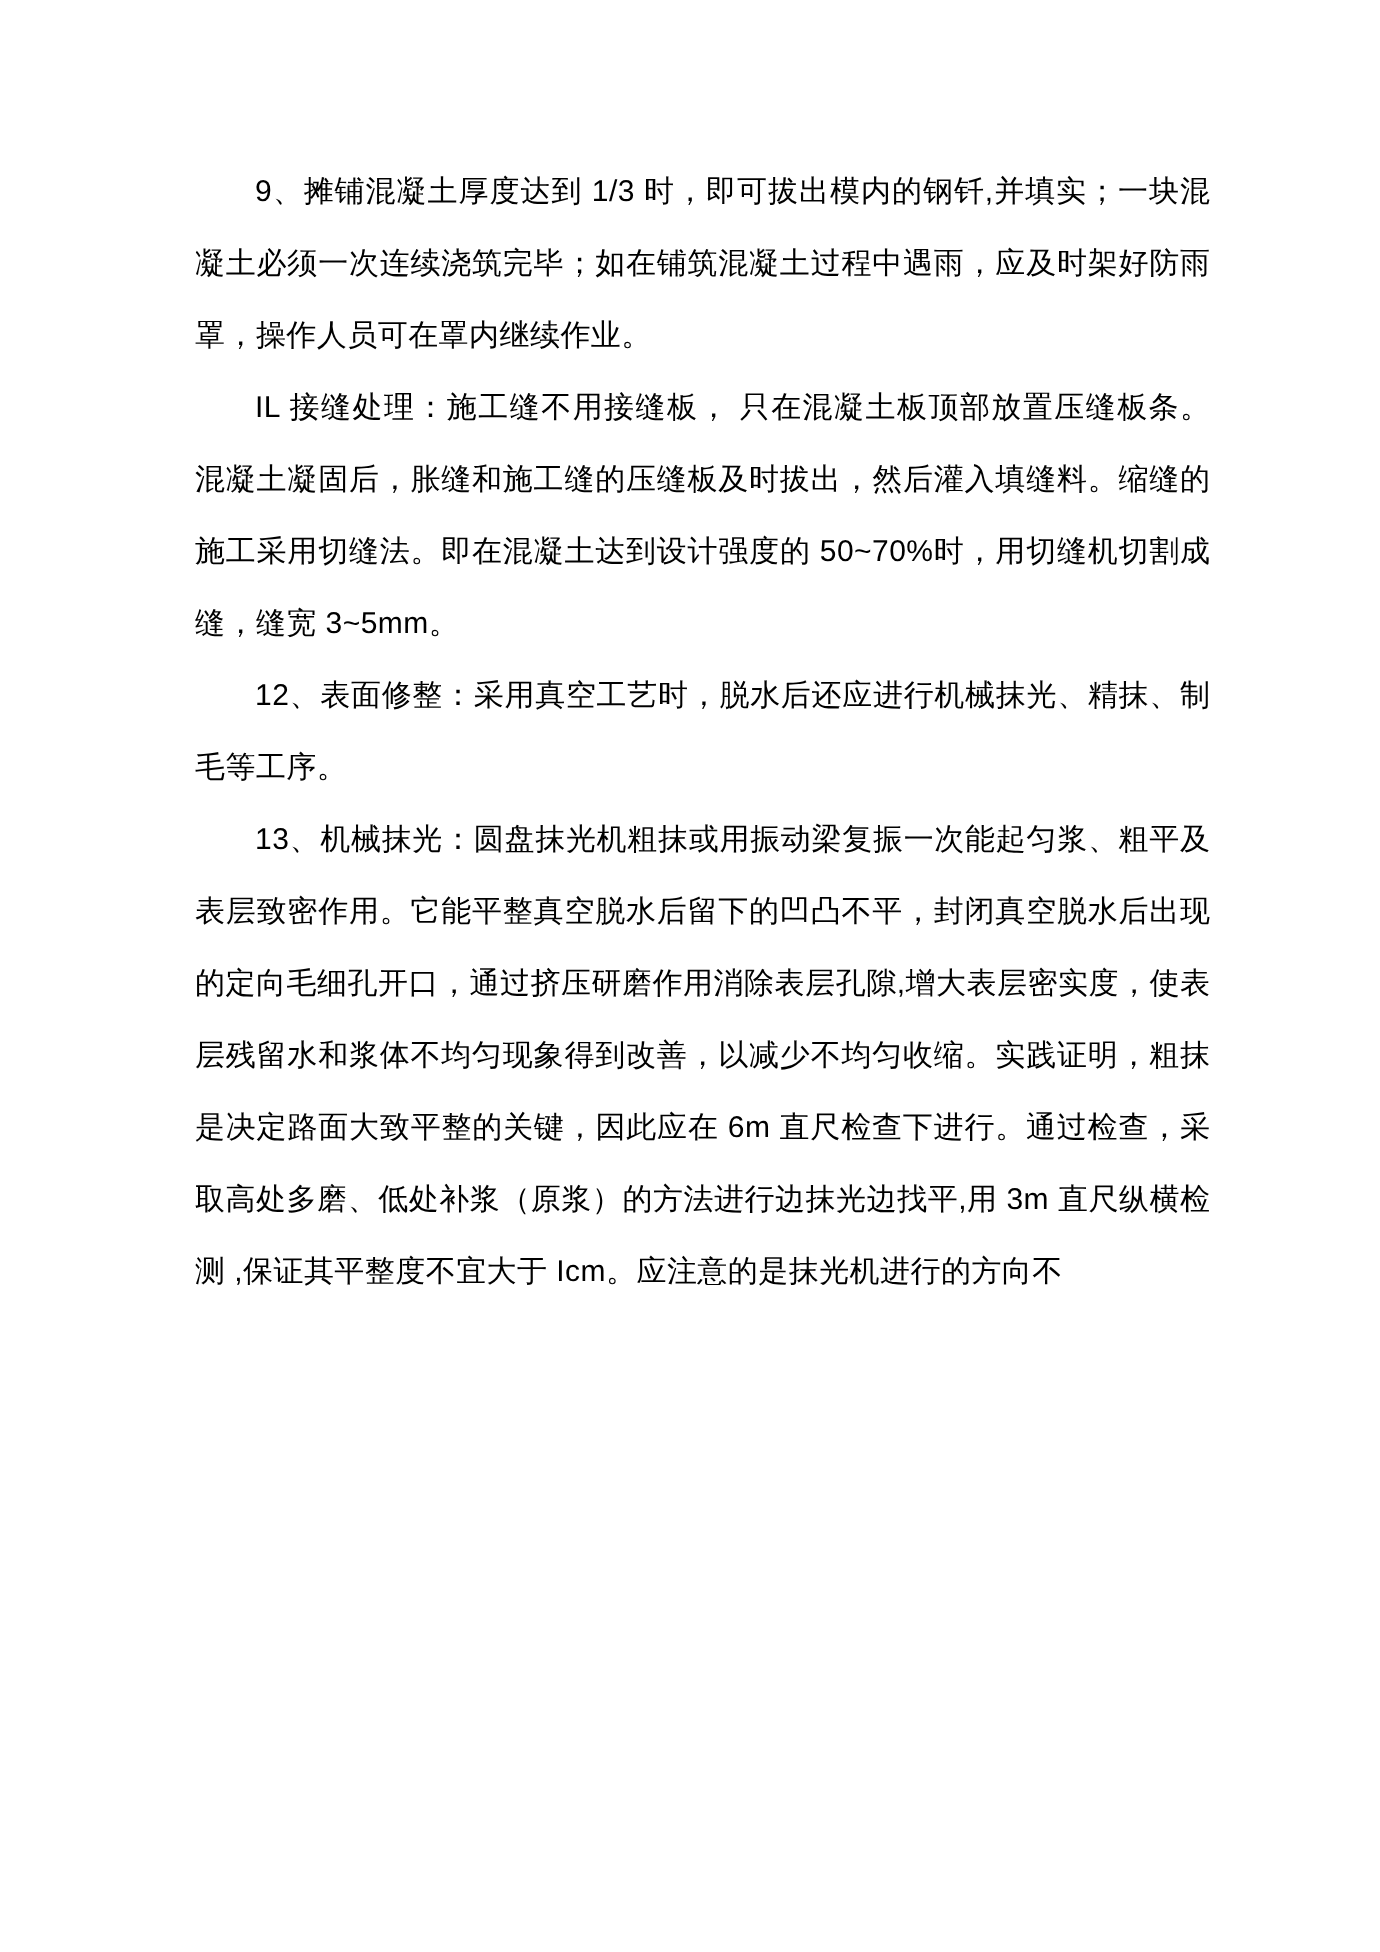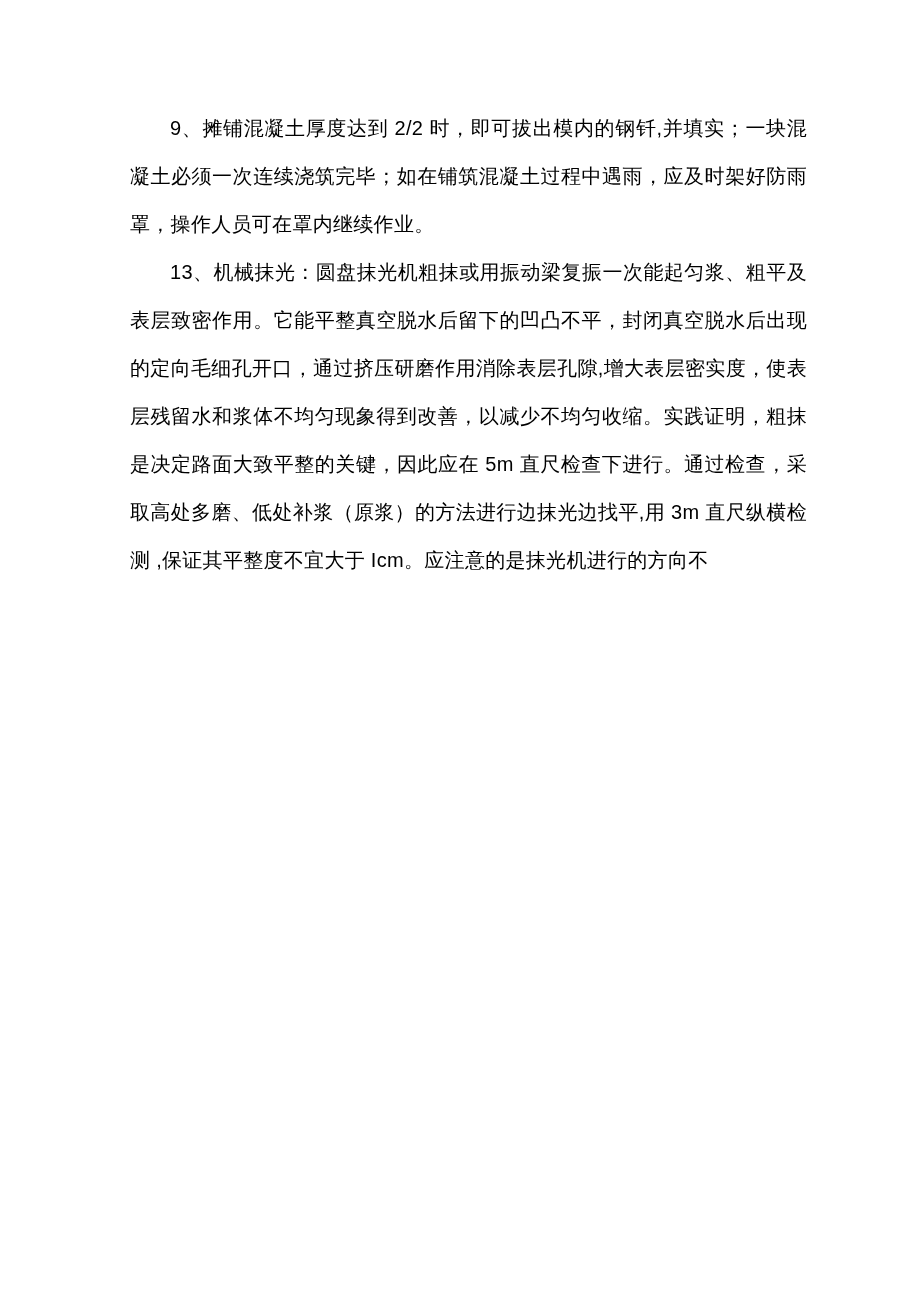--- a/index.html
+++ b/index.html
@@ -31,15 +31,17 @@
     text-justify: inter-ideograph;
     text-indent: 2em;
     word-break: break-all;
     color: #000000;
   }
 </style>
 </head>
 <body>
 
 <div class="doc-page">
-  <p class="doc-paragraph">9、摊铺混凝土厚度达到 2/2 时，即可拔出模内的钢钎,并填实；一块混凝土必须一次连续浇筑完毕；如在铺筑混凝土过程中遇雨，应及时架好防雨罩，操作人员可在罩内继续作业。</p>
-  <p class="doc-paragraph">13、机械抹光：圆盘抹光机粗抹或用振动梁复振一次能起匀浆、粗平及表层致密作用。它能平整真空脱水后留下的凹凸不平，封闭真空脱水后出现的定向毛细孔开口，通过挤压研磨作用消除表层孔隙,增大表层密实度，使表层残留水和浆体不均匀现象得到改善，以减少不均匀收缩。实践证明，粗抹是决定路面大致平整的关键，因此应在 5m 直尺检查下进行。通过检查，采取高处多磨、低处补浆（原浆）的方法进行边抹光边找平,用 3m 直尺纵横检测 ,保证其平整度不宜大于 Icm。应注意的是抹光机进行的方向不</p>
+  <p class="doc-paragraph">9、摊铺混凝土厚度达到 1/3 时，即可拔出模内的钢钎,并填实；一块混凝土必须一次连续浇筑完毕；如在铺筑混凝土过程中遇雨，应及时架好防雨罩，操作人员可在罩内继续作业。</p>
+  <p class="doc-paragraph">IL 接缝处理：施工缝不用接缝板， 只在混凝土板顶部放置压缝板条。混凝土凝固后，胀缝和施工缝的压缝板及时拔出，然后灌入填缝料。缩缝的施工采用切缝法。即在混凝土达到设计强度的 50~70%时，用切缝机切割成缝，缝宽 3~5mm。</p>
+  <p class="doc-paragraph">12、表面修整：采用真空工艺时，脱水后还应进行机械抹光、精抹、制毛等工序。</p>
+  <p class="doc-paragraph">13、机械抹光：圆盘抹光机粗抹或用振动梁复振一次能起匀浆、粗平及表层致密作用。它能平整真空脱水后留下的凹凸不平，封闭真空脱水后出现的定向毛细孔开口，通过挤压研磨作用消除表层孔隙,增大表层密实度，使表层残留水和浆体不均匀现象得到改善，以减少不均匀收缩。实践证明，粗抹是决定路面大致平整的关键，因此应在 6m 直尺检查下进行。通过检查，采取高处多磨、低处补浆（原浆）的方法进行边抹光边找平,用 3m 直尺纵横检测 ,保证其平整度不宜大于 Icm。应注意的是抹光机进行的方向不</p>
 </div>
 
 </body></html>

